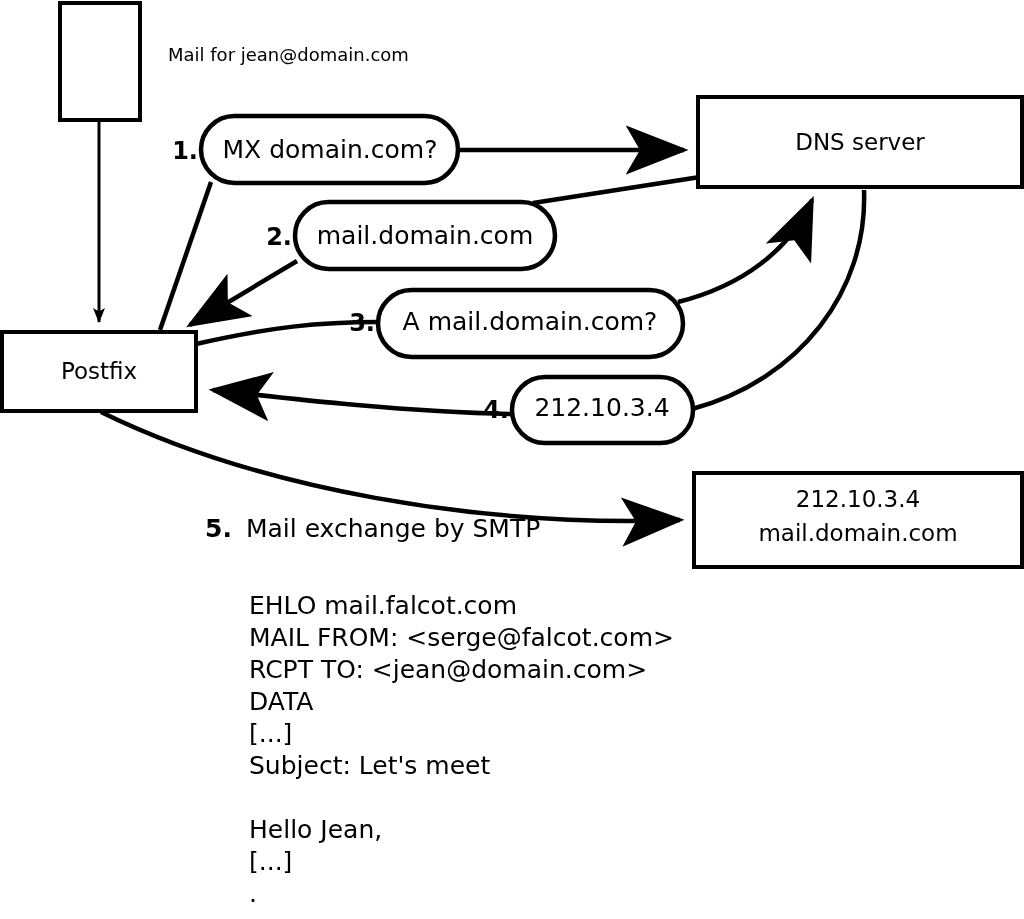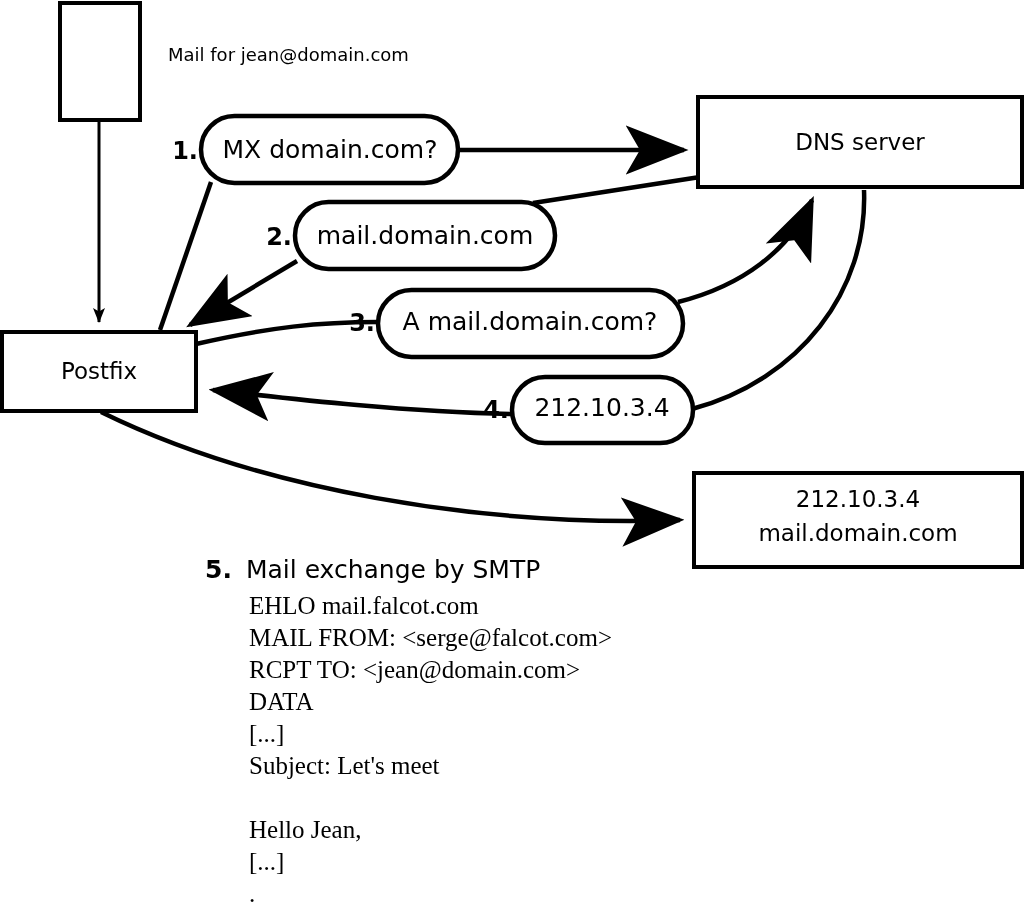--- a/index.html
+++ b/index.html
@@ -81,30 +81,29 @@
     top: 590px;
     font-family: "DejaVu Sans", "Liberation Sans", sans-serif;
     font-size: 25px;
     line-height: 32px;
     color: #000000;
     white-space: pre;
   }
   .smtp-line {
     display: block;
     white-space: pre;
-    font-family: Liberation Serif, serif;
   }
   .smtp-spacer {
     display: block;
     height: 32px;
   }
   .step5-row {
     position: absolute;
     left: 205px;
-    top: 555px;
+    top: 514px;
     font-family: "DejaVu Sans", "Liberation Sans", sans-serif;
     font-size: 25px;
     color: #000000;
     white-space: nowrap;
   }
   .step5-num {
     font-weight: bold;
     margin-right: 14px;
   }
 </style>

